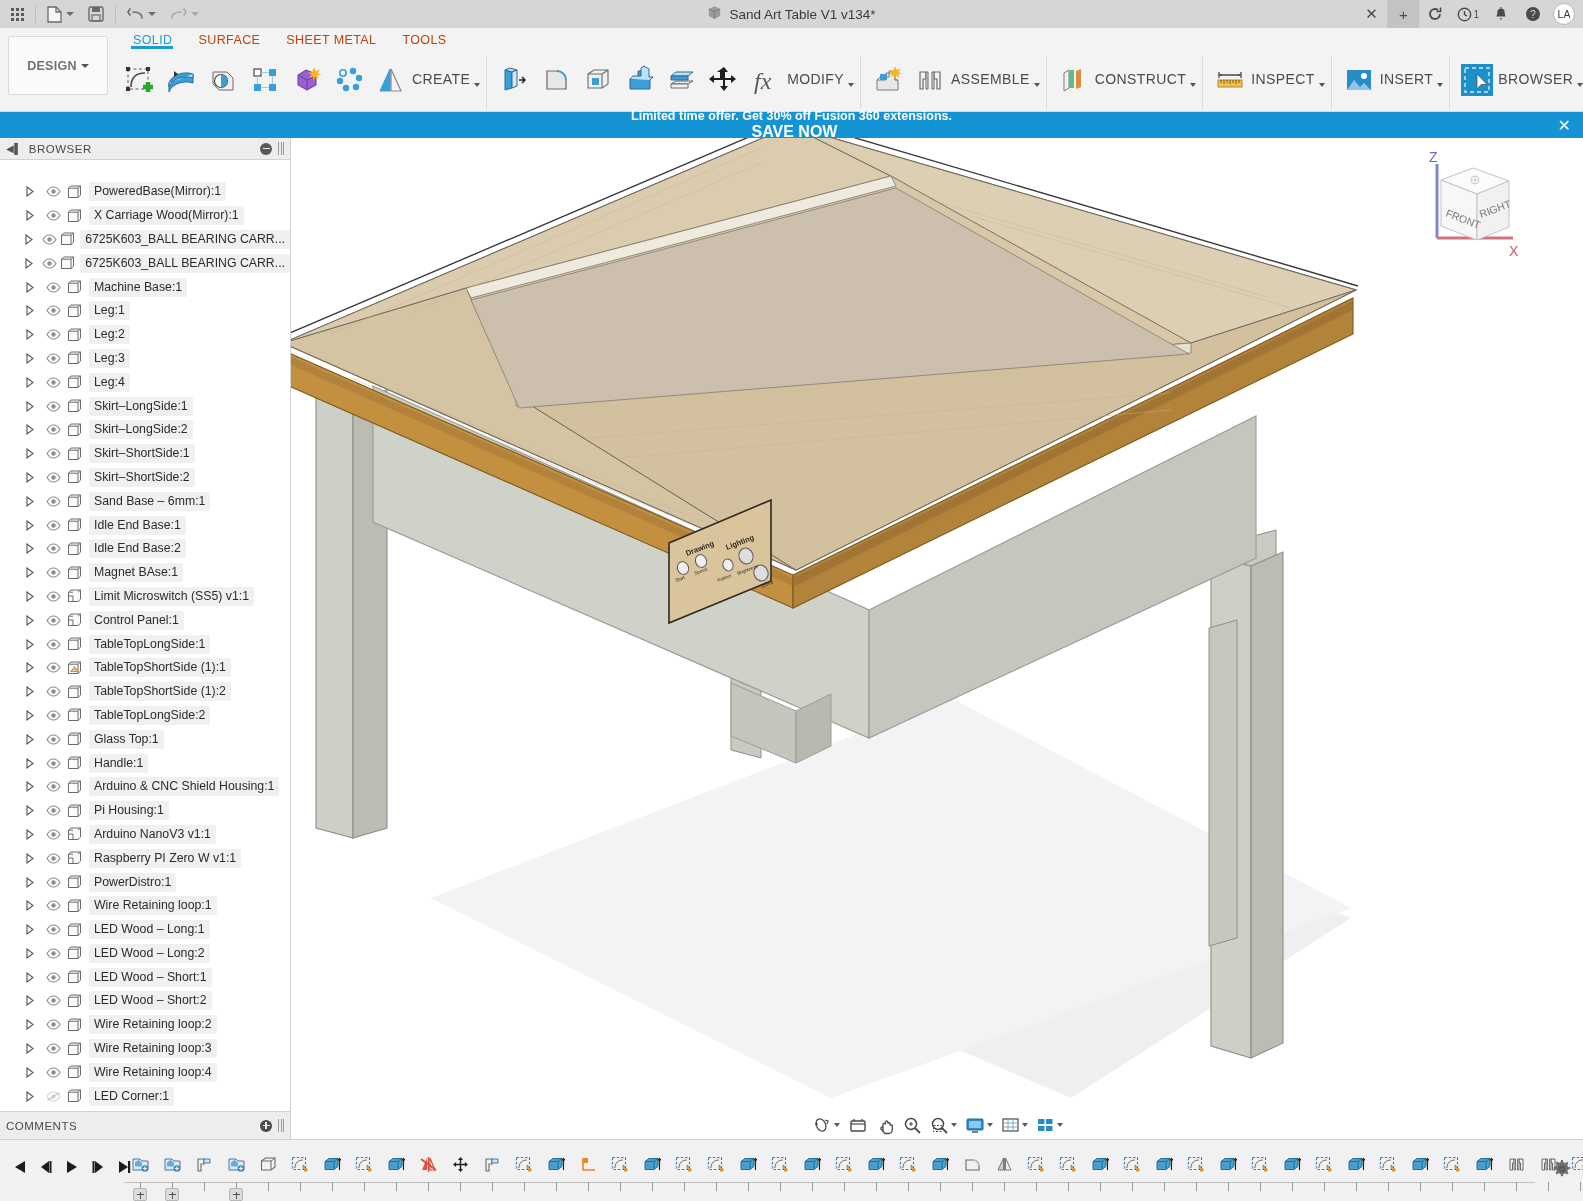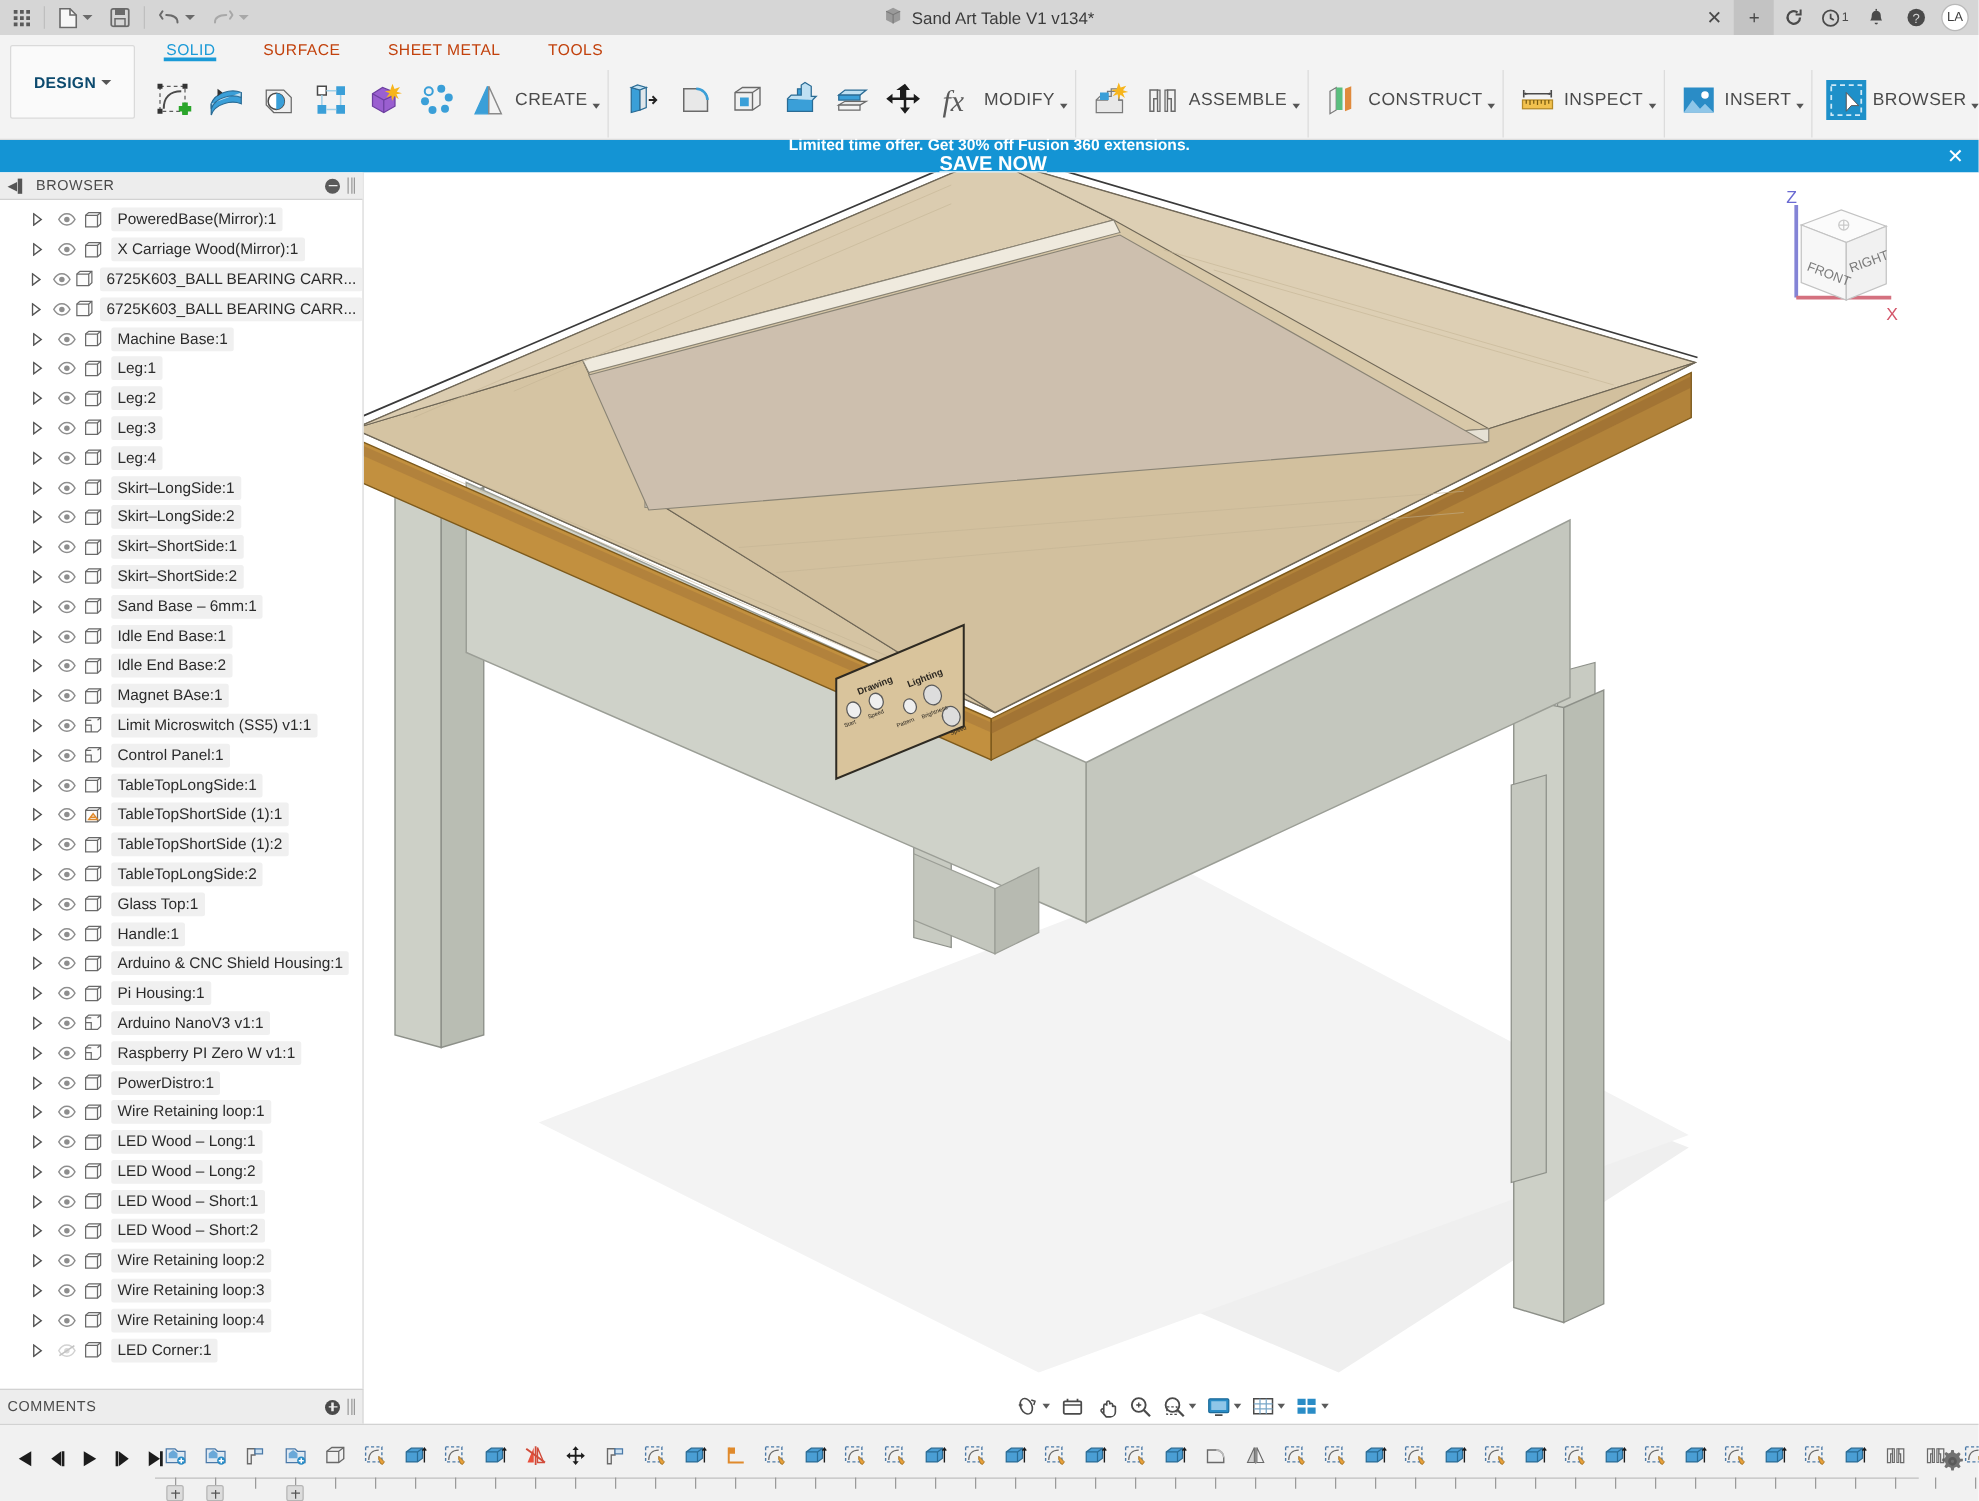--- a/index.html
+++ b/index.html
@@ -46,24 +46,24 @@
 
   
   .ribbon {
     position: absolute; left: 0; top: 28px; width: 1583px; height: 84px;
     background: #f3f3f3; border-bottom: 1px solid #dcdcdc;
   }
   .design-box {
     position: absolute; left: 8px; top: 8px; width: 100px; height: 59px;
     border: 1px solid #dadada; background: #fafafa; border-radius: 2px;
     display: flex; align-items: center; justify-content: center;
-    font-size: 12.5px; font-weight: bold; color: #0c4a6e; letter-spacing: .3px;
+    font-size: 12.5px; font-weight: bold; color: #737373; letter-spacing: .3px;
   }
   .design-box .caret { border-top-color:#555; }
-  .tabs { position: absolute; left: 120px; top: 2px; display: flex; gap: 12px; }
+  .tabs { position: absolute; left: 120px; top: 2px; display: flex; gap: 0; }
   .tab {
     font-size: 12.5px; letter-spacing: .4px; color: #c2410c;
     padding: 3px 13px 6px 13px; cursor: default; white-space: nowrap;
   }
   .tab.active { color: #1a9ad7; }
   .panels { position: absolute; left: 118px; top: 26px; display: flex; align-items: flex-start; }
   .panel { display: flex; flex-direction: row; align-items: center; position: relative; }
   .panel-icons { display: flex; align-items: center; gap: 0px; height: 52px; }
   .panel-label {
     font-size: 14px; color: #4a4a4a; letter-spacing: .4px;
@@ -99,21 +99,21 @@
   }
   .collapse-arrow { color: #555; font-size: 10px; margin-right: 7px; }
   .browser-header .spacer { flex: 1; }
   .minus-circle {
     width: 12px; height: 12px; border-radius: 50%; background: #5a5a5a;
     display:flex;align-items:center;justify-content:center;
   }
   .minus-circle i { width: 7px; height: 1.6px; background: #ededed; display:block;}
   .grip { width: 6px; height: 13px; margin-left: 6px; display:flex; gap:2px;}
   .grip i { width: 1px; background: #9a9a9a; display:block; }
-  .tree { padding-top: 4px; height: 949px; overflow: hidden; position: relative; }
+  .tree { padding-top: 20px; height: 949px; overflow: hidden; position: relative; }
   .row {
     display: flex; align-items: center; height: 23.8px; padding-left: 24px;
     font-size: 12.3px; color: #2b2b2b;
   }
   .row .twisty { width: 13px; display:flex; align-items:center; justify-content:center; margin-right: 6px; }
   .row .eye { width: 20px; display:flex; align-items:center; justify-content:center; }
   .row .comp { width: 23px; display:flex; align-items:center; justify-content:center; }
   .row .nm { background: #f0f0f0; padding: 2px 5px 3px 5px; border-radius: 2px; margin-left: 3px; white-space: nowrap;}
 
   

